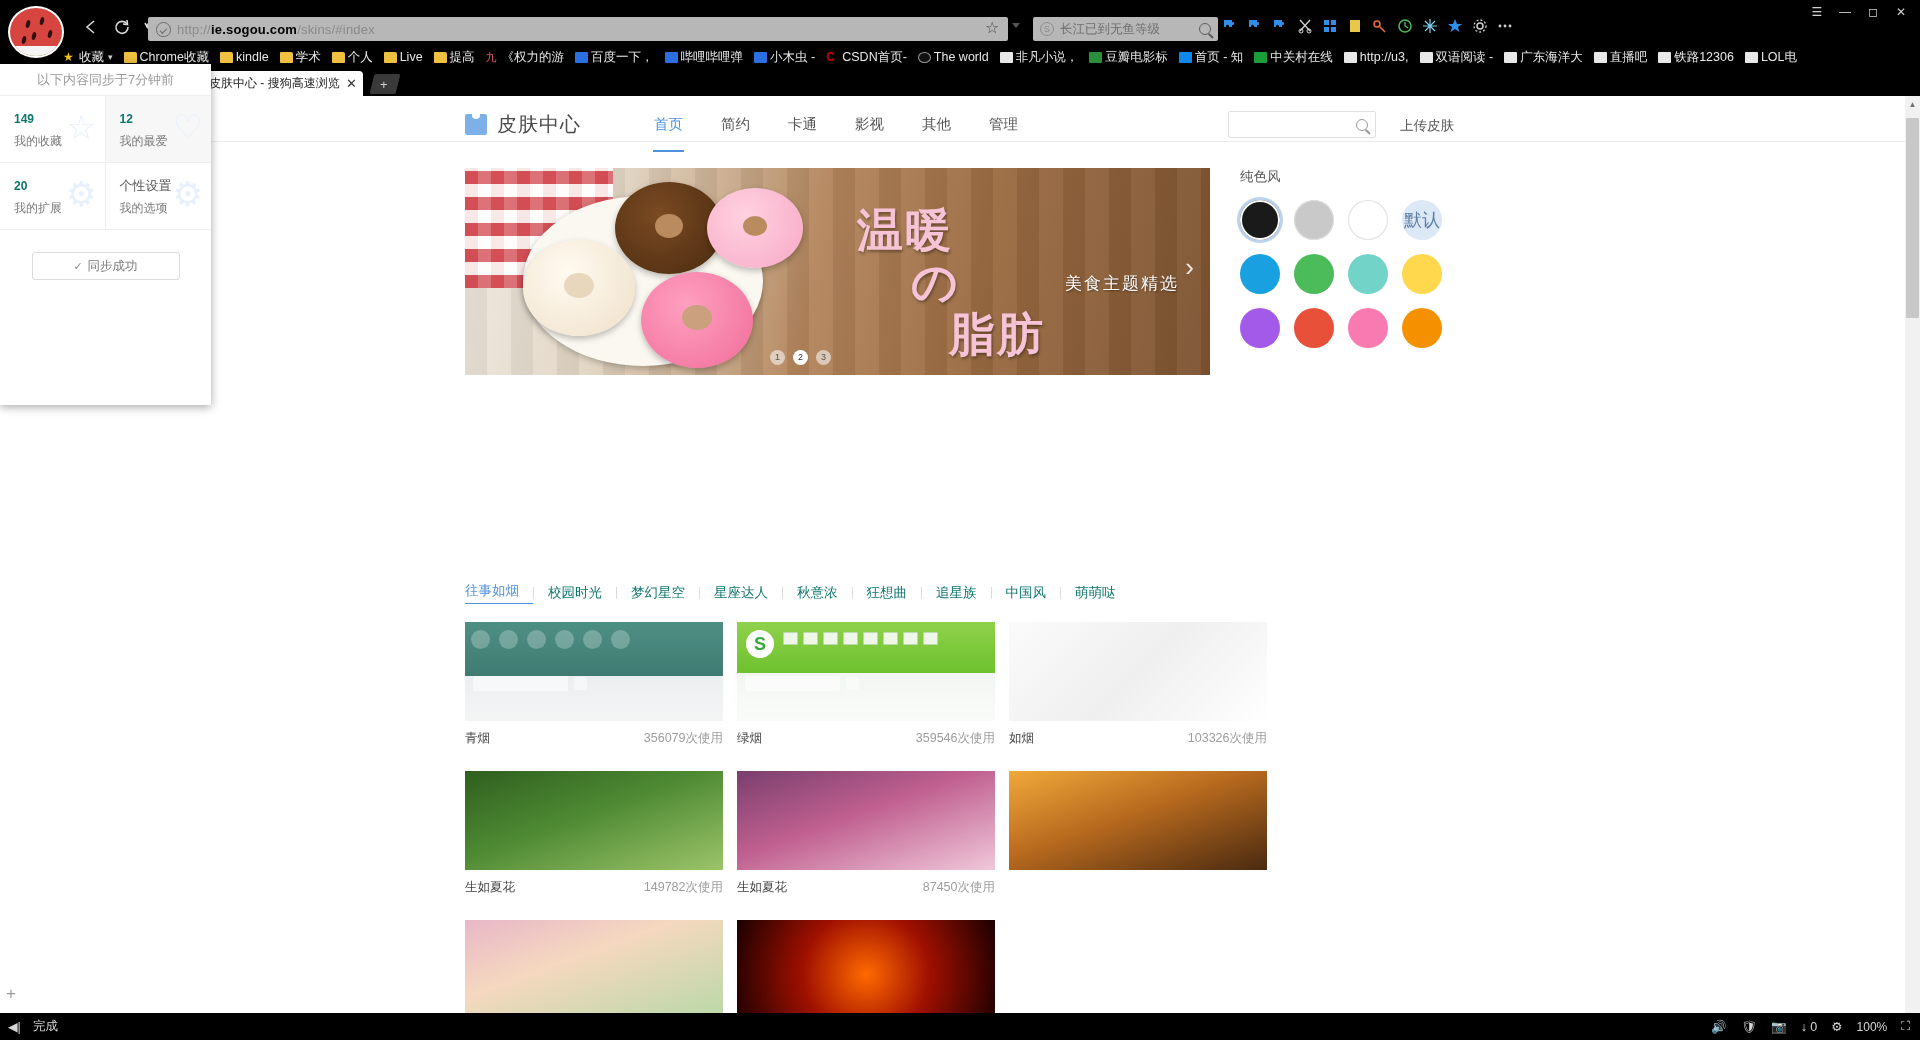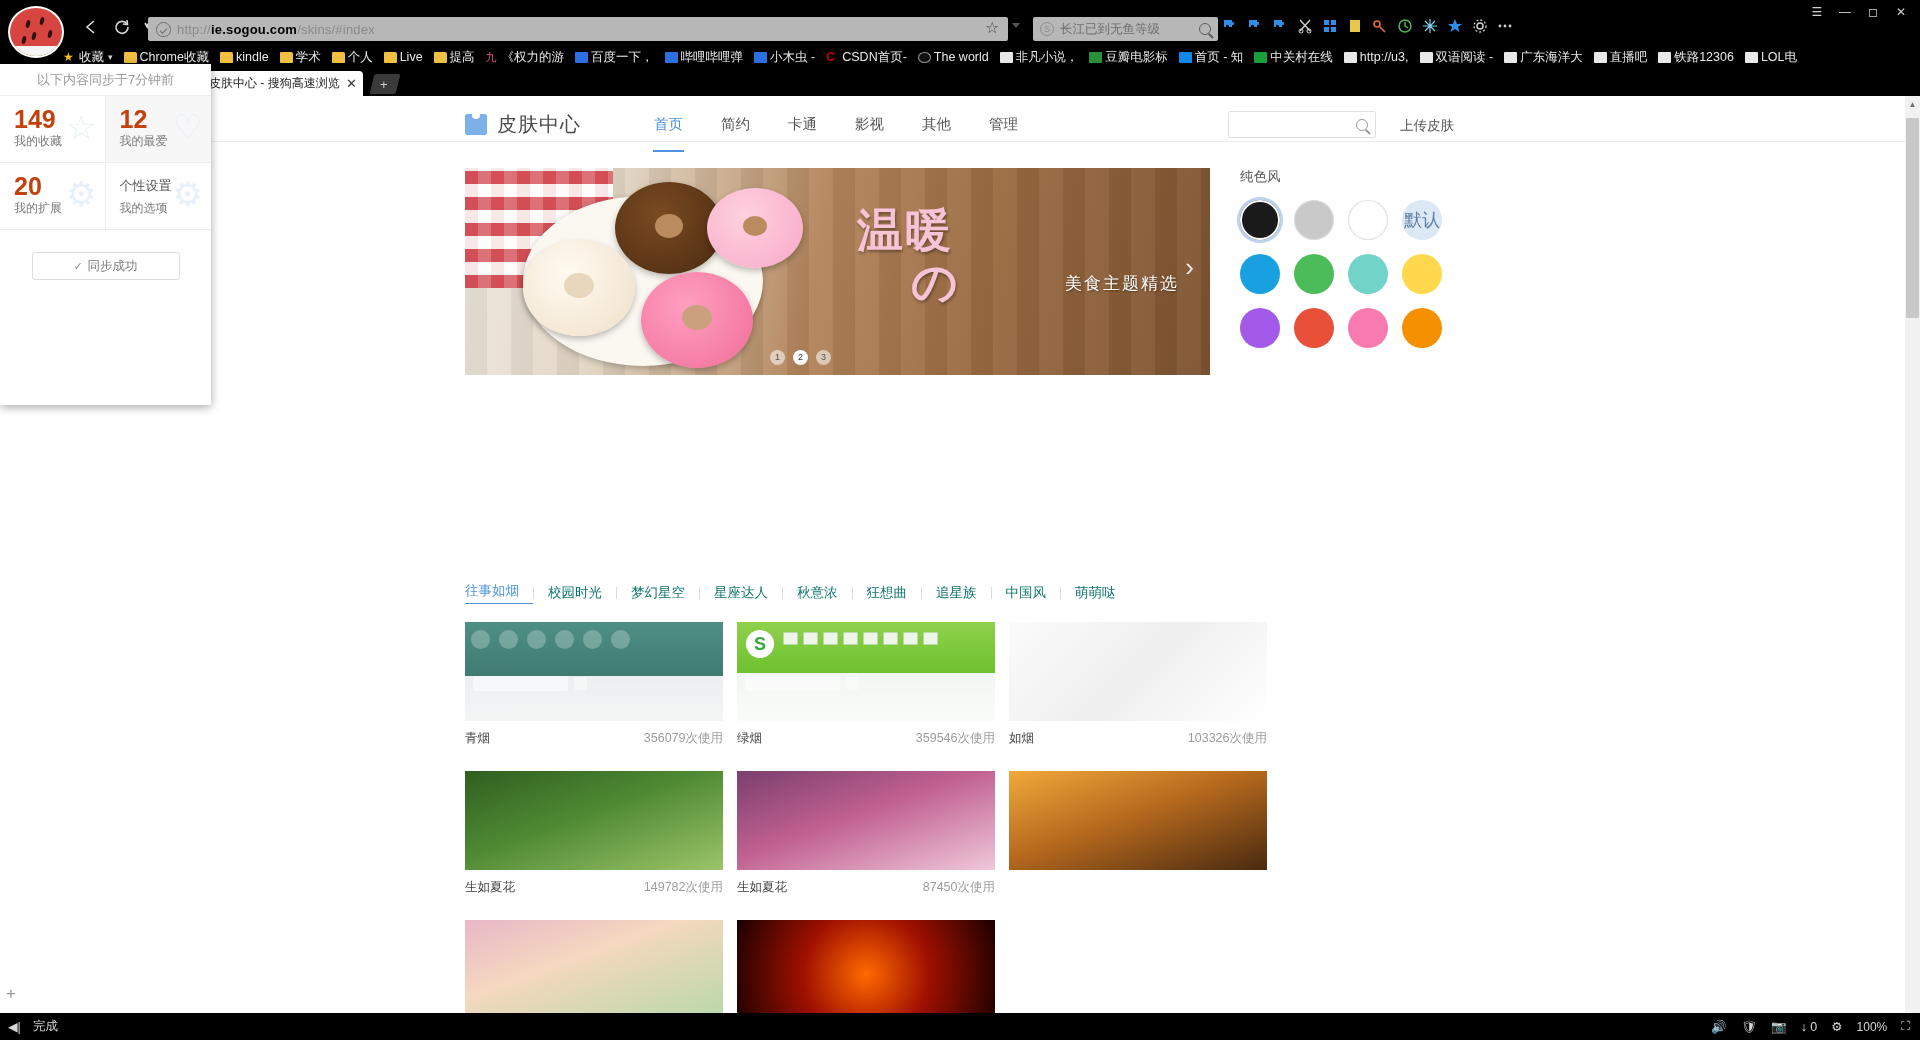--- a/index.html
+++ b/index.html
@@ -77,21 +77,21 @@
   .avatarBig .rind2{position:absolute;left:-4px;bottom:-10px;width:62px;height:11px;background:#79b84a;border-radius:0 0 40px 40px;}
   .avatarBig i{position:absolute;width:4px;height:8px;background:#2e0f0f;border-radius:50%;transform:rotate(15deg);}
   .uname { position:absolute; left:0; top:66px; width:211px; text-align:center; color:#f1f1f1; font-size:13px;}
   .uname b { font-weight:normal; }
   .uname .c { display:inline-block; margin-left:5px; width:0;height:0;border-left:4px solid transparent;border-right:4px solid transparent;border-top:5px solid #d6d6d6; vertical-align:middle;}
   .syncnote { height:32px; line-height:32px; text-align:center; color:#9b9b9b; font-size:13px; border-bottom:1px solid #eee; }
   .grid2 { display:flex; flex-wrap:wrap; }
   .cell { width:50%; height:67px; padding:12px 0 0 14px; position:relative; border-bottom:1px solid #eee; overflow:hidden;}
   .cell:nth-child(odd){ border-right:1px solid #eee; }
   .cell.shade { background:#f7f7f7; }
-  .cell .num { font-size:25px; font-weight:bold; color:#c2410c; line-height:22px;}
+  .cell .num { font-size:12px; font-weight:bold; color:#0f766e; line-height:22px;}
   .cell .num.small { font-size:13px; font-weight:normal; color:#555; line-height:22px;}
   .cell .lbl { font-size:12px; color:#7a7a7a; margin-top:3px;}
   .cell .ghost { position:absolute; right:8px; top:14px; font-size:34px; color:#e7f0fb; line-height:34px; }
   .syncbtn { margin:22px auto 0; width:148px; height:28px; border:1px solid #dcdcdc; border-radius:3px;
              display:flex; align-items:center; justify-content:center; color:#7b7b7b; font-size:12.5px; background:#fff;}
   .syncbtn .ck { color:#8c8c8c; margin-right:5px; font-size:11px;}
 
   
   .page { position:absolute; left:0; top:96px; width:1905px; height:930px; background:#fff; overflow:hidden; }
   .sitehead { height:46px; border-bottom:1px solid #ececec; position:relative; }
@@ -466,20 +466,21 @@
         <div class="bg-wood"></div>
         <div class="cloth"></div>
         <div class="plate"></div>
         <div class="donut d1"></div>
         <div class="donut d4"></div>
         <div class="donut d2"></div>
         <div class="donut d3"></div>
         <div class="banner-title">
           <div class="bt-main">温暖</div>
           <div class="bt-main" style="padding-left:54px">の</div>
+          <div class="bt-main" style="padding-left:92px">脂肪</div>
           <div class="bt-sub">美食主题精选</div>
         </div>
         <div class="bnext">›</div>
         <div class="dots" id="banner-dots">
             <b class="">1</b>
             <b class="on">2</b>
             <b class="">3</b>
           </div>
       </div>
 

